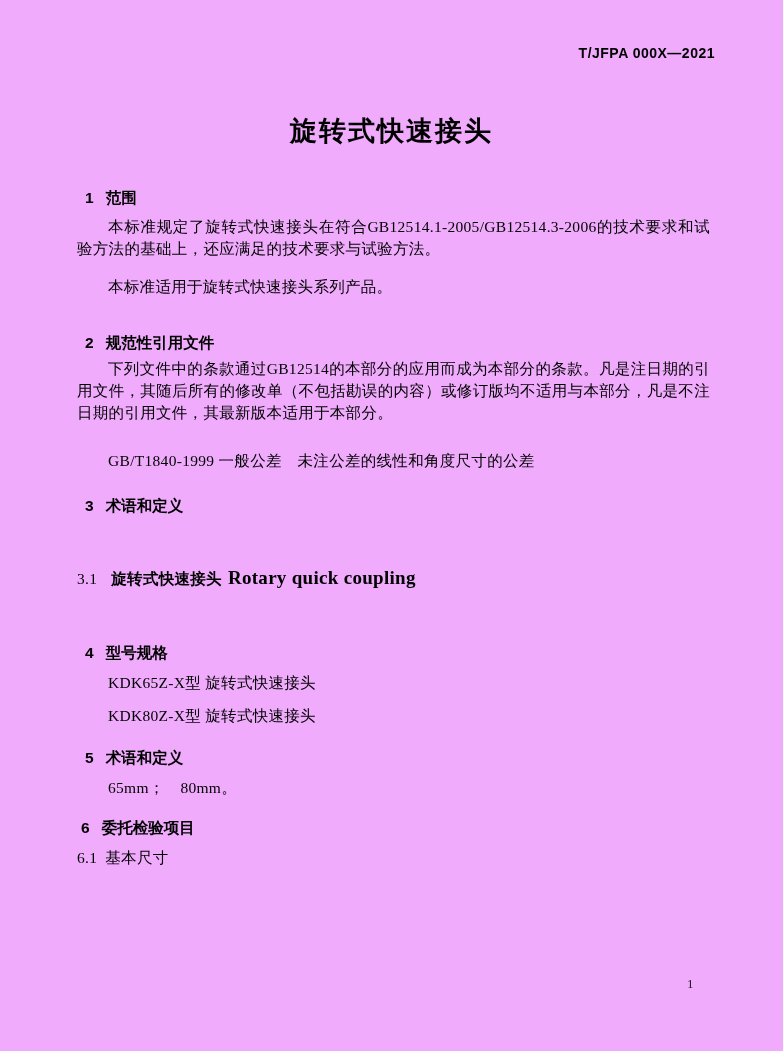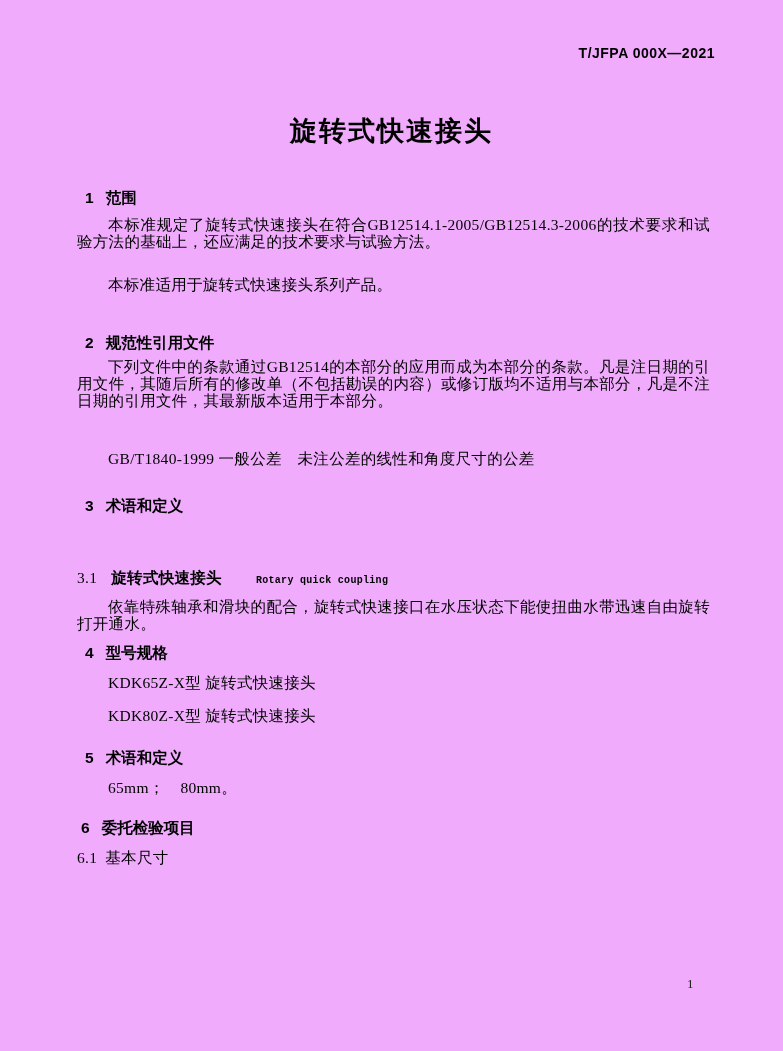--- a/index.html
+++ b/index.html
@@ -35,43 +35,42 @@
     left: 85px;
     font-family: "DejaVu Sans", sans-serif;
     font-weight: bold;
     font-size: 15.5px;
     line-height: 22px;
   }
   .sec-head .hnum { margin-right: 12px; font-family: "Liberation Sans", sans-serif; }
   .para {
     left: 77px; width: 633px;
     font-size: 15.5px;
-    line-height: 17px;
+    line-height: 22px;
     text-align: justify;
     text-indent: 31px;
     letter-spacing: 0.3px;
   }
   .line {
     left: 77px; width: 660px;
     font-size: 15.5px;
     line-height: 22px;
     letter-spacing: 0.3px;
   }
   .indent1 { padding-left: 31px; }
   .term-line .tnum { margin-right: 14px; }
   .term-line .tcn {
     font-family: "DejaVu Sans", sans-serif;
     font-weight: bold;
     margin-right: 6px;
   }
   .term-line .ten {
-    font-family: Liberation Mono, monospace;
+    font-family: Liberation Serif, serif;
     font-weight: bold;
-    font-size: 10px;
-    margin-left: 28px;
+    font-size: 19px;
   }
   .sub-head .snum { margin-right: 8px; }
   .page-num {
     left: 687px; top: 976px;
     font-size: 13px;
     line-height: 16px;
     color: #222222;
   }
 </style>
 </head>
@@ -95,21 +94,20 @@
   <div class="abs para" style="top:358px">下列文件中的条款通过GB12514的本部分的应用而成为本部分的条款。凡是注日期的引用文件，其随后所有的修改单（不包括勘误的内容）或修订版均不适用与本部分，凡是不注日期的引用文件，其最新版本适用于本部分。</div>
   <div class="abs para" style="top:450px; text-align:left;">GB/T1840-1999 一般公差　未注公差的线性和角度尺寸的公差</div>
 
   <div class="abs sec-head" style="top:495px">
     <span class="hnum">3</span><span>术语和定义</span>
   </div>
 
   <div class="abs line term-line" style="top:567px">
     <span class="tnum">3.1</span><span class="tcn">旋转式快速接头</span><span class="ten">Rotary quick coupling</span>
   </div>
-  <div class="abs para" style="top:598px">依靠特殊轴承和滑块的配合，旋转式快速接口在水压状态下能使扭曲水带迅速自由旋转打开通水。</div>
 
   <div class="abs sec-head" style="top:642px">
     <span class="hnum">4</span><span>型号规格</span>
   </div>
   <div class="abs line indent1" style="top:672px">KDK65Z-X型 旋转式快速接头</div>
   <div class="abs line indent1" style="top:705px">KDK80Z-X型 旋转式快速接头</div>
 
   <div class="abs sec-head" style="top:747px">
     <span class="hnum">5</span><span>术语和定义</span>
   </div>

